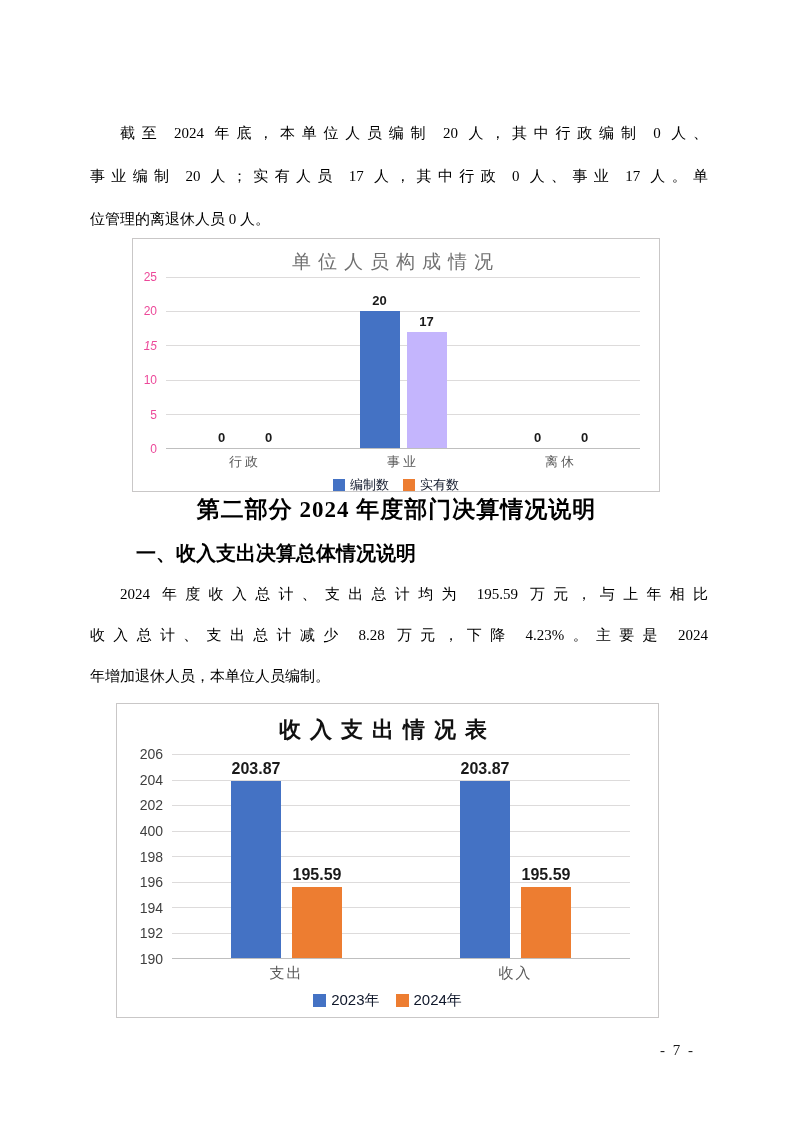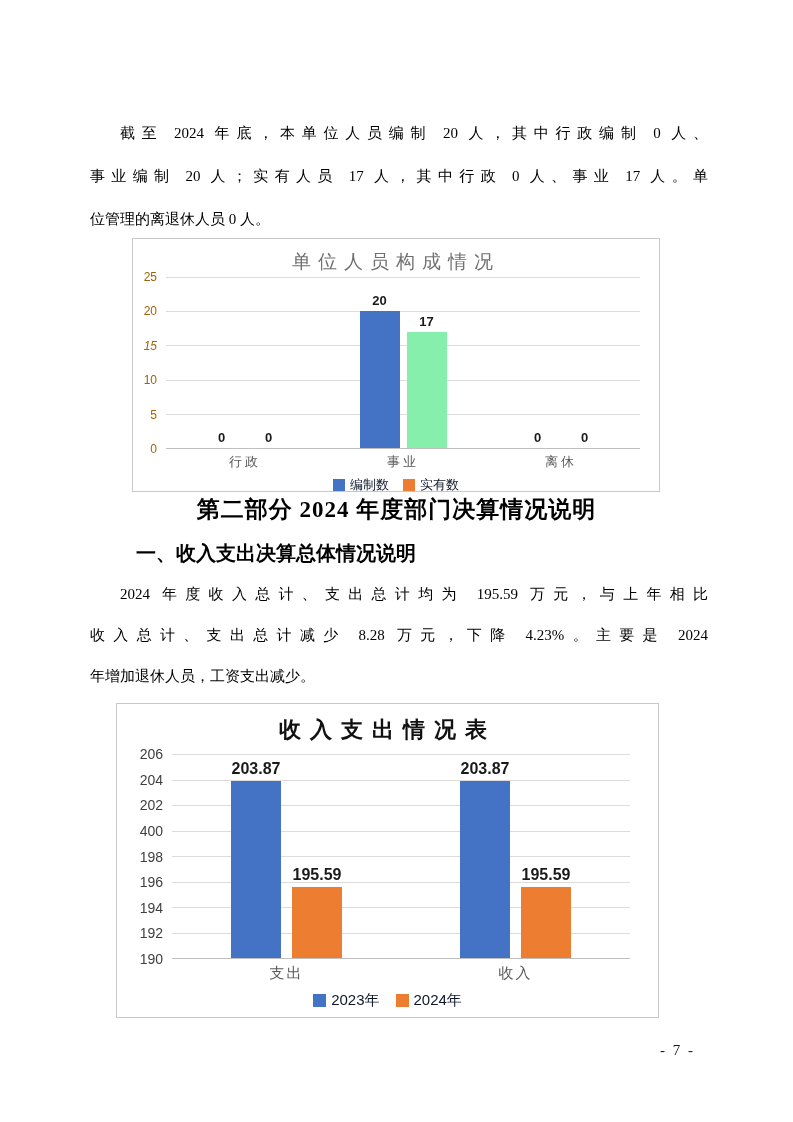--- a/index.html
+++ b/index.html
@@ -39,21 +39,21 @@
 
   
   .chart{
     position:absolute;background:#ffffff;
     border:1px solid #c9c7c7;box-sizing:border-box;
     font-family:"Liberation Sans", sans-serif;color:#595959;
   }
   .chart-title{text-align:center;white-space:nowrap;}
   .plot-row{display:flex;}
   .y-labels{position:relative;}
-  .y-tick{position:absolute;right:9px;transform:translateY(50%);white-space:nowrap;color:#a16207;}
+  .y-tick{position:absolute;right:9px;transform:translateY(50%);white-space:nowrap;color:#ec4899;}
   .plot{flex:1;position:relative;border-bottom:1px solid #bfbfbf;}
   .gridline{position:absolute;left:0;right:0;height:1px;background:#dddbdb;}
   .groups{position:absolute;left:0;right:0;top:0;bottom:0;display:flex;}
   .bar-group{flex:1;display:flex;align-items:flex-end;justify-content:center;}
   .bar{position:relative;}
   .bar-label{
     position:absolute;bottom:100%;margin-bottom:3px;left:50%;
     transform:translateX(-50%);font-weight:700;color:#1a1a1a;white-space:nowrap;
   }
   .x-labels{display:flex;}
@@ -124,21 +124,21 @@
                 <div class="bar-label">0</div>
               </div>
               <div class="bar" style="height: 0%; background: rgb(237, 125, 49);">
                 <div class="bar-label">0</div>
               </div>
             </div>
             <div class="bar-group">
               <div class="bar" style="height: 80%; background: rgb(68, 114, 196);">
                 <div class="bar-label">20</div>
               </div>
-              <div class="bar" style="height: 68%; background: #86efac;">
+              <div class="bar" style="height: 68%; background: #c4b5fd;">
                 <div class="bar-label">17</div>
               </div>
             </div>
             <div class="bar-group">
               <div class="bar" style="height: 0%; background: rgb(68, 114, 196);">
                 <div class="bar-label">0</div>
               </div>
               <div class="bar" style="height: 0%; background: rgb(237, 125, 49);">
                 <div class="bar-label">0</div>
               </div>
@@ -162,21 +162,21 @@
         </div>
       </div>
     </div>
 
   <h2 class="h2">第二部分 2024 年度部门决算情况说明</h2>
   <h3 class="h3">一、收入支出决算总体情况说明</h3>
 
   <div class="para p2">
     <div class="line indent">2024 年度收入总计、支出总计均为 195.59 万元，与上年相比</div>
     <div class="line">收入总计、支出总计减少 8.28 万元，下降 4.23%。主要是 2024</div>
-    <div class="line last">年增加退休人员，工资支出减少。</div>
+    <div class="line last">年增加退休人员，本单位人员编制。</div>
   </div>
 
   <div class="chart chart2">
       <div class="chart-title">收入支出情况表</div>
       <div class="plot-row">
         <div class="y-labels">
           <div class="y-tick" style="bottom: 0%;">190</div>
           <div class="y-tick" style="bottom: 12.5%;">192</div>
           <div class="y-tick" style="bottom: 25%;">194</div>
           <div class="y-tick" style="bottom: 37.5%;">196</div>

